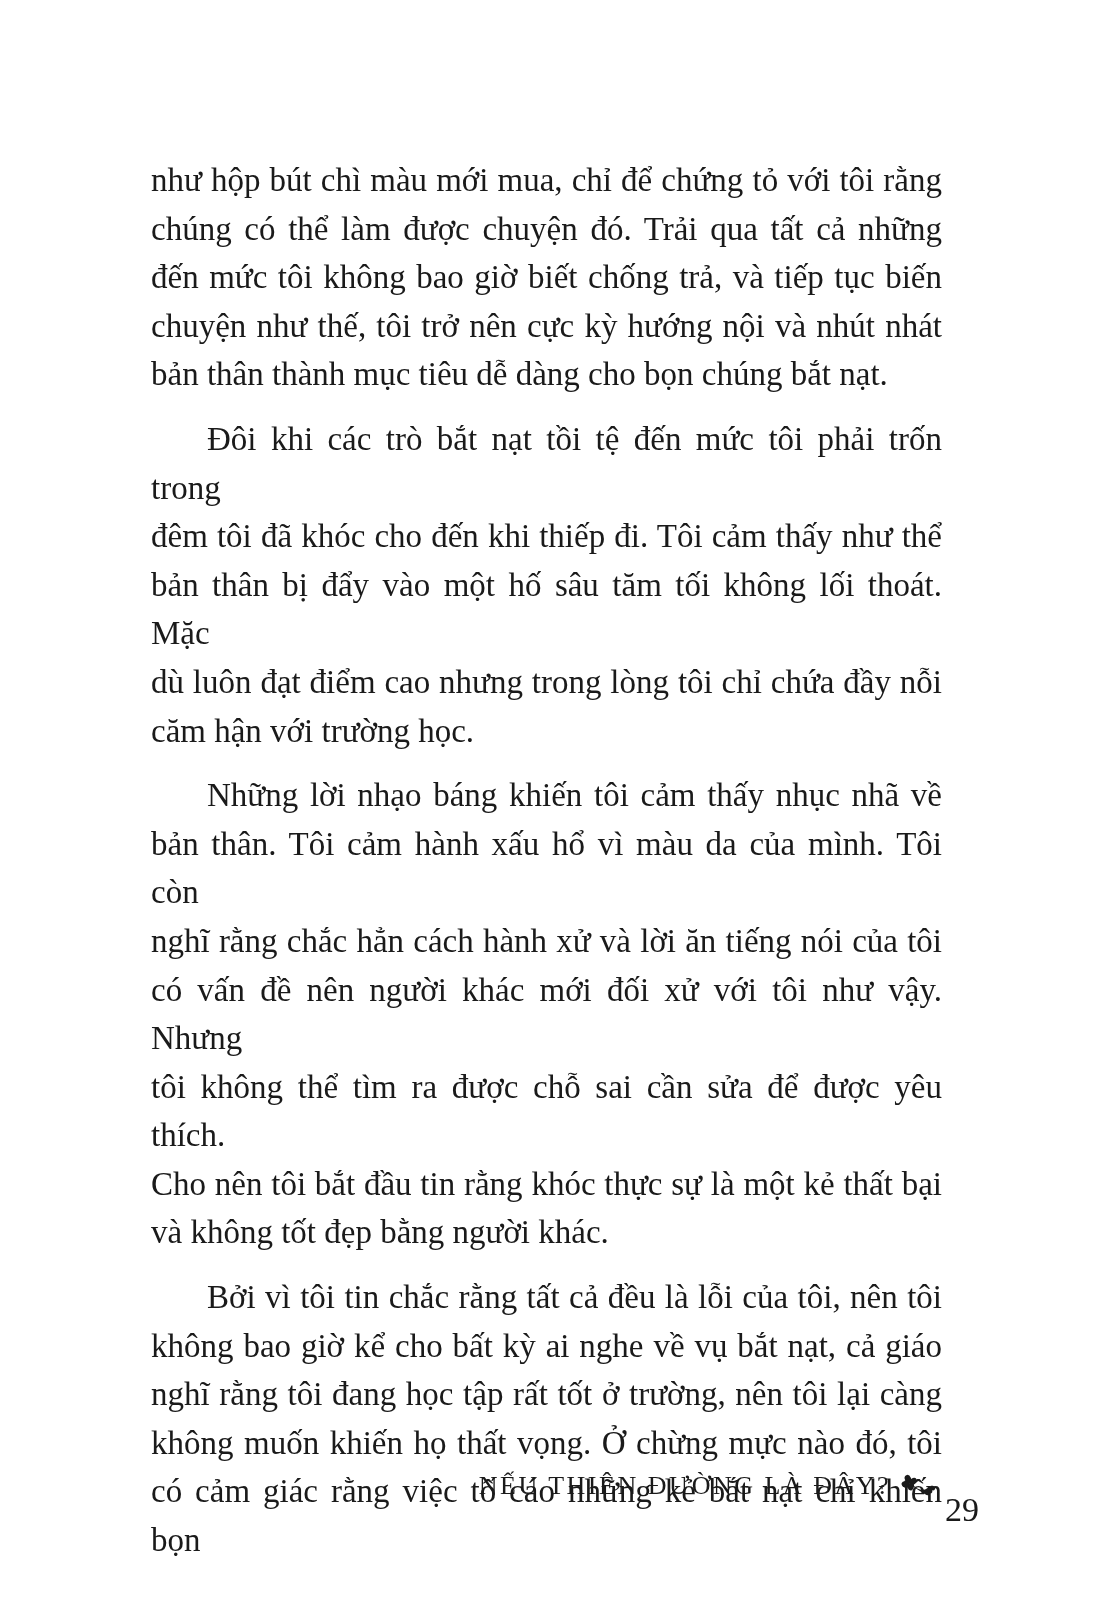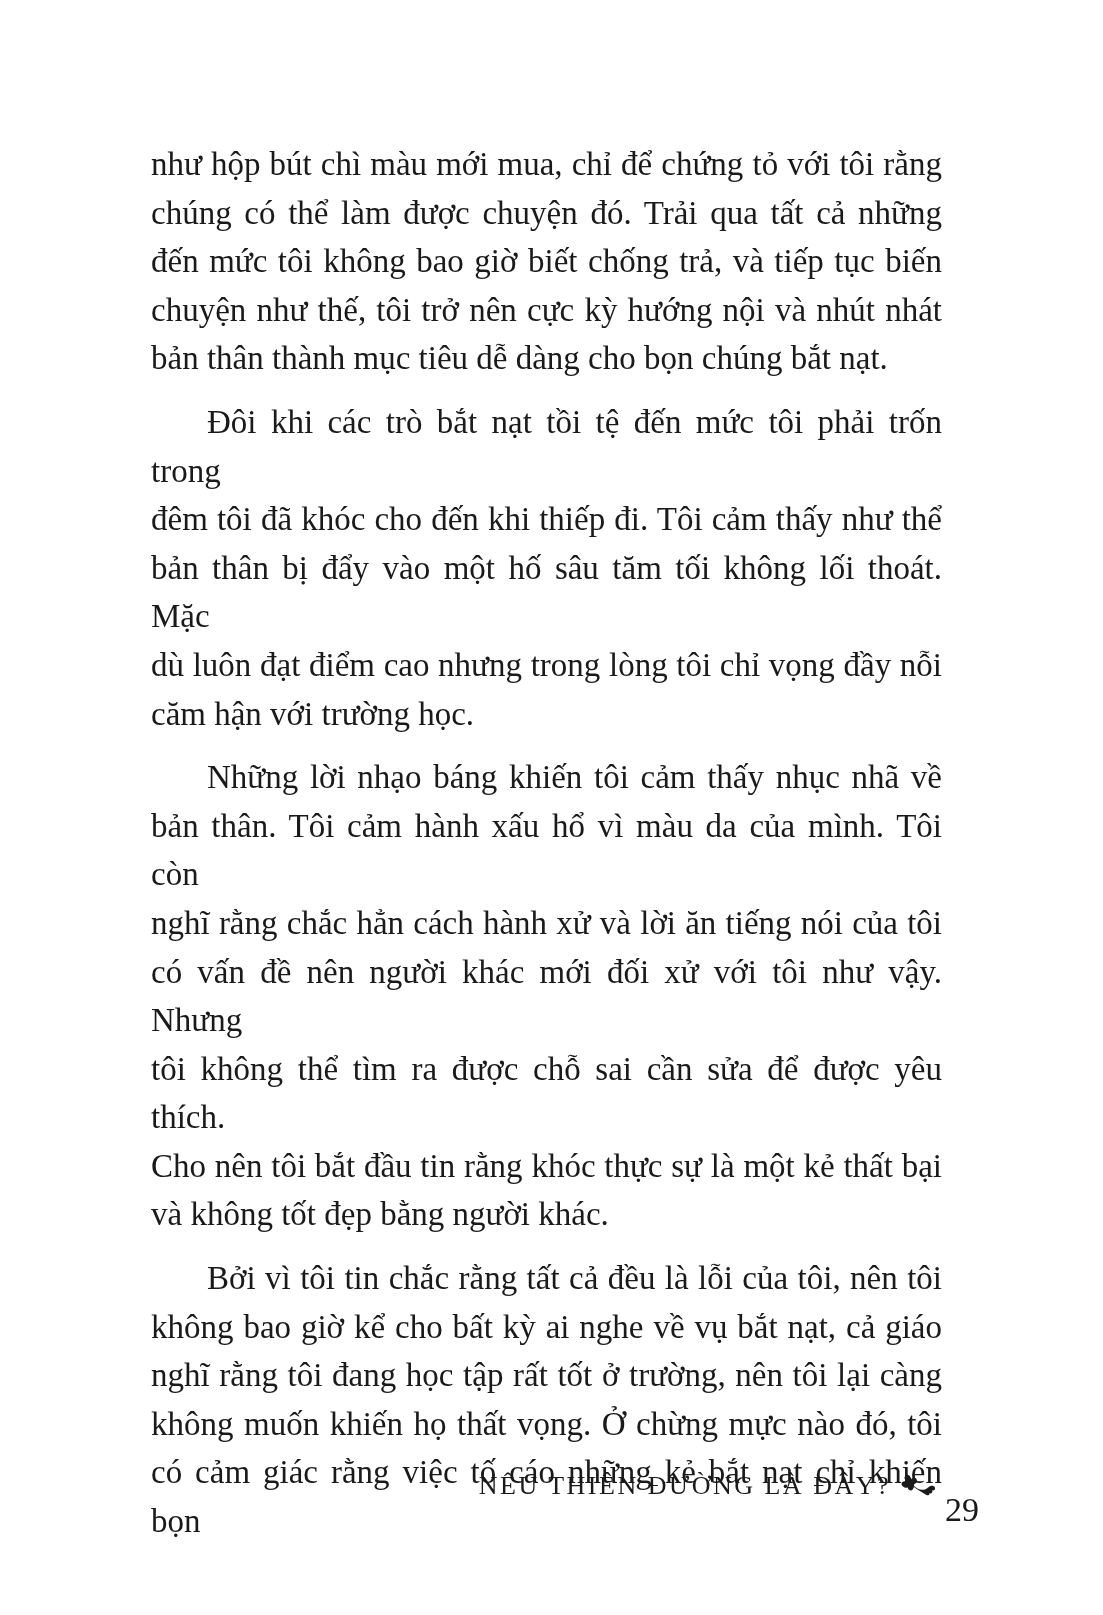--- a/index.html
+++ b/index.html
@@ -18,21 +18,21 @@
   }
   .text-block {
     position: absolute;
     left: 151px;
     top: 140px;
     width: 791px;
     font-size: 33px;
     line-height: 48.6px;
   }
   .para {
-    margin: 0 0 15px 0;
+    margin: 16px 0 15px 0;
   }
   .line {
     text-align: justify;
     text-align-last: justify;
     white-space: normal;
   }
   .line--last {
     text-align-last: left;
   }
   .line--indent {
@@ -72,21 +72,21 @@
       <div class="line">chúng có thể làm được chuyện đó. Trải qua tất cả những</div>
       <div class="line">đến mức tôi không bao giờ biết chống trả, và tiếp tục biến</div>
       <div class="line">chuyện như thế, tôi trở nên cực kỳ hướng nội và nhút nhát</div>
       <div class="line line--last">bản thân thành mục tiêu dễ dàng cho bọn chúng bắt nạt.</div>
     </div>
 
     <div class="para">
       <div class="line line--indent">Đôi khi các trò bắt nạt tồi tệ đến mức tôi phải trốn trong</div>
       <div class="line">đêm tôi đã khóc cho đến khi thiếp đi. Tôi cảm thấy như thể</div>
       <div class="line">bản thân bị đẩy vào một hố sâu tăm tối không lối thoát. Mặc</div>
-      <div class="line">dù luôn đạt điểm cao nhưng trong lòng tôi chỉ vọng đầy nỗi</div>
+      <div class="line">dù luôn đạt điểm cao nhưng trong lòng tôi chỉ chứa đầy nỗi</div>
       <div class="line line--last">căm hận với trường học.</div>
     </div>
 
     <div class="para">
       <div class="line line--indent">Những lời nhạo báng khiến tôi cảm thấy nhục nhã về</div>
       <div class="line">bản thân. Tôi cảm hành xấu hổ vì màu da của mình. Tôi còn</div>
       <div class="line">nghĩ rằng chắc hẳn cách hành xử và lời ăn tiếng nói của tôi</div>
       <div class="line">có vấn đề nên người khác mới đối xử với tôi như vậy. Nhưng</div>
       <div class="line">tôi không thể tìm ra được chỗ sai cần sửa để được yêu thích.</div>
       <div class="line">Cho nên tôi bắt đầu tin rằng khóc thực sự là một kẻ thất bại</div>

